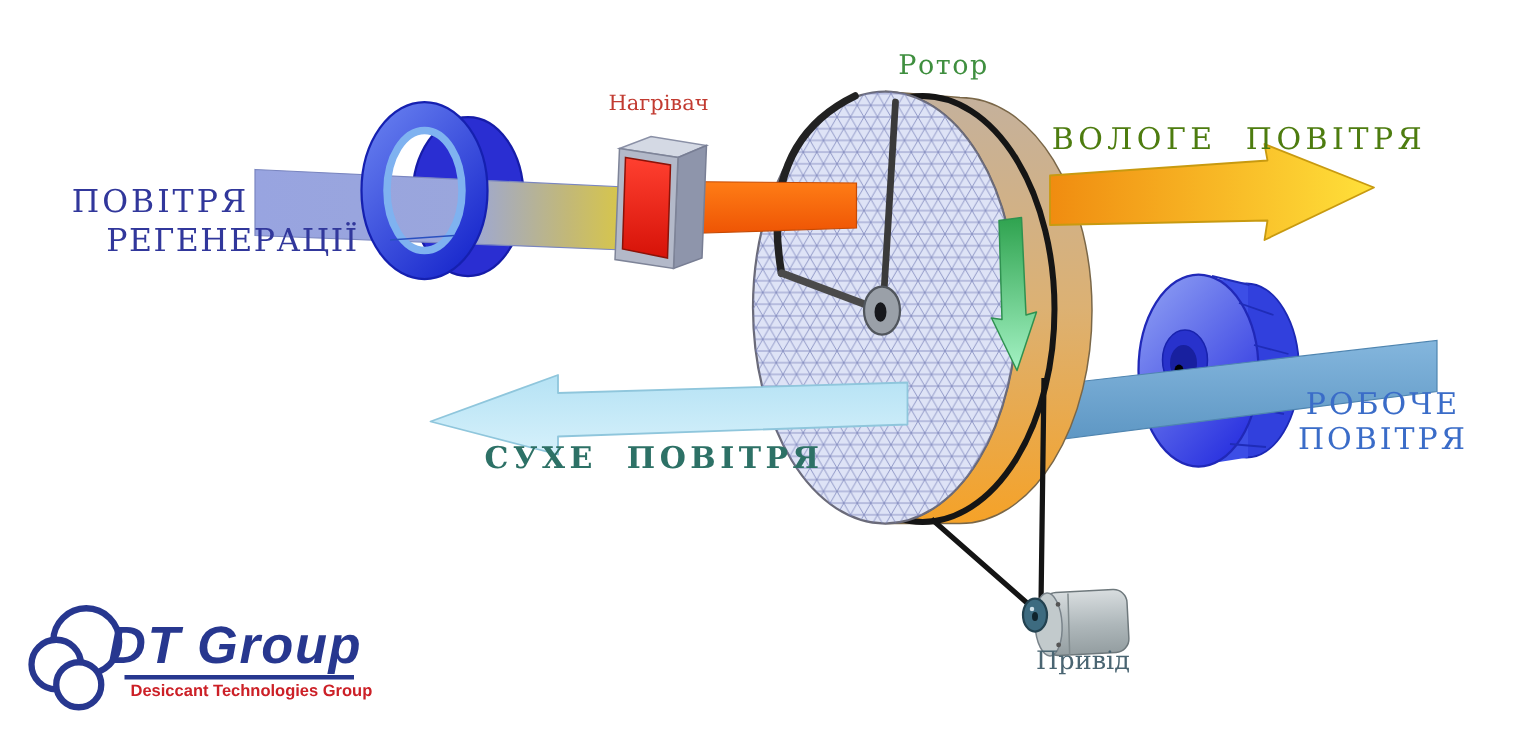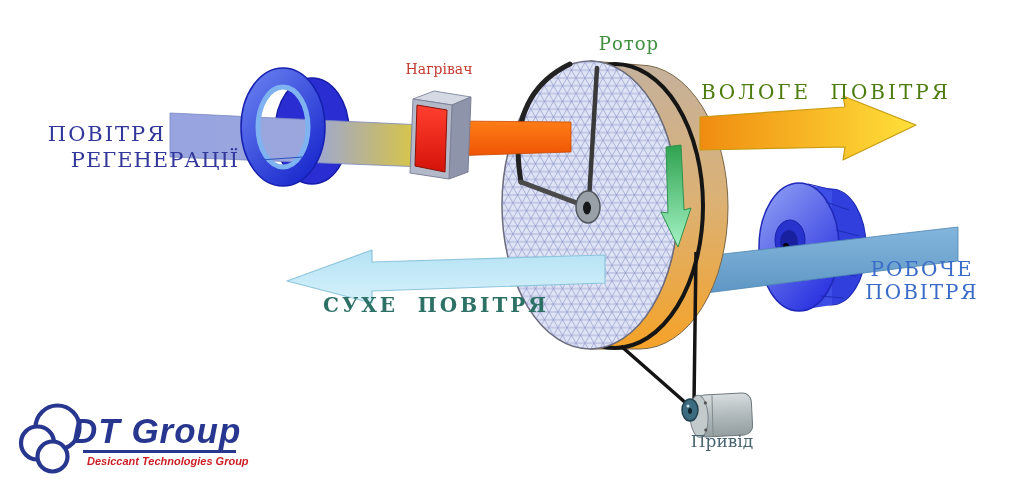--- a/index.html
+++ b/index.html
@@ -12,21 +12,21 @@
   .lbl-rotor{color:#3f8f3f;font-size:18px;letter-spacing:1px;}
   .lbl-wet{color:#4d7c0f;font-size:20px;letter-spacing:3px;word-spacing:10px;}
   .lbl-dry{color:#2d7166;font-size:20px;letter-spacing:3px;word-spacing:10px;}
   .lbl-work{color:#3a6cc8;font-size:20px;letter-spacing:2px;}
   .lbl-drive{color:#4a6572;font-size:17px;}
   .logo-name{position:absolute;left:72px;top:411px;color:#27378f;font-size:35px;
              font-weight:bold;font-style:italic;letter-spacing:1px;
              font-family:"Liberation Sans",sans-serif;white-space:nowrap;}
   .logo-underline{position:absolute;left:83px;top:450px;width:153px;height:3px;background:#27378f;}
   .logo-tagline{position:absolute;left:87px;top:455px;color:#cc2027;font-size:11px;
-                font-weight:bold;font-style:italic;
+                font-weight:bold;
                 font-family:"Liberation Sans",sans-serif;white-space:nowrap;}
 </style>
 </head>
 <body>
 
 <div class="stage">
 
   <svg width="1024" height="494" viewBox="0 0 1024 494">
     <defs>
       <linearGradient id="ductRegen" x1="0" y1="0" x2="1" y2="0">

